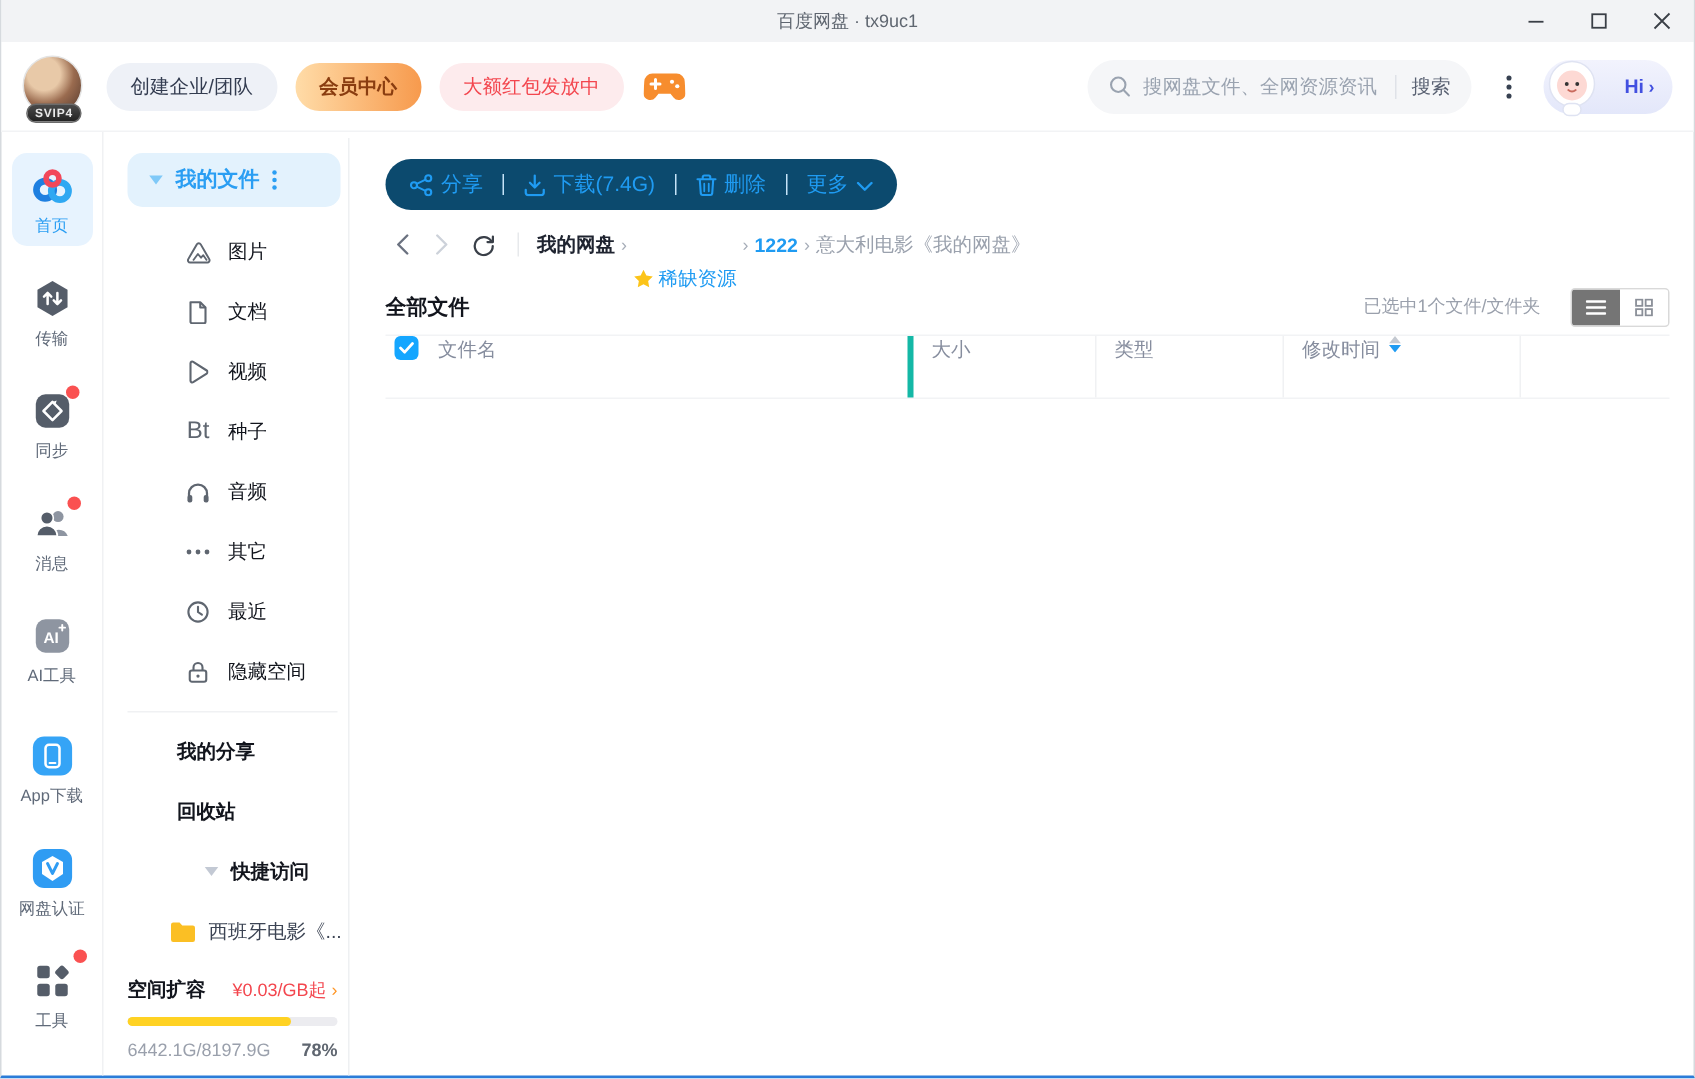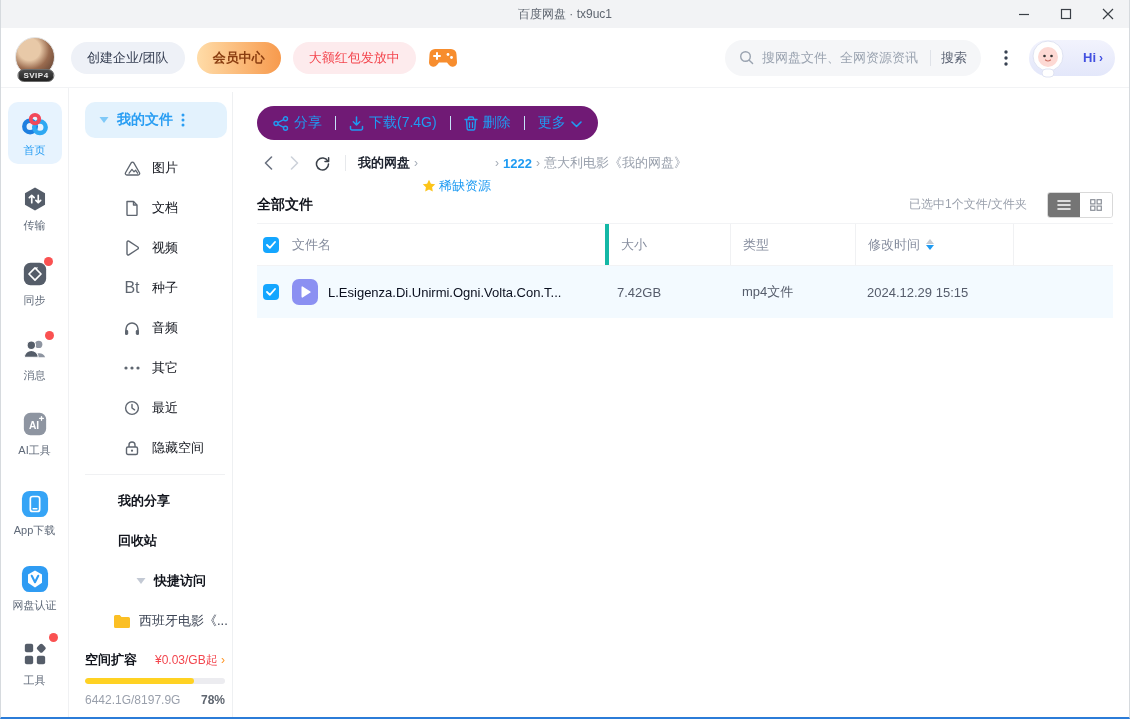--- a/index.html
+++ b/index.html
@@ -69,21 +69,21 @@
   .storage-title { font-size:13px; font-weight:bold; color:#12151d; }
   .storage-price { margin-left:auto; font-size:12px; color:#f3464e; cursor:pointer; }
   .storage-price .chv { color:#ff9524; }
   .progress-track { height:6px; background:#ececf0; border-radius:3px; overflow:hidden; margin-bottom:9px; }
   .progress-fill { height:100%; background:#ffd223; border-radius:3px; }
   .storage-bottom { display:flex; align-items:center; font-size:12px; color:#9aa0ac; }
   .storage-pct { margin-left:auto; font-weight:bold; color:#5f6670; }
 
   
   .main { flex:1; display:flex; flex-direction:column; padding:18px 16px 0 16px; min-width:0; }
-  .action-pill { height:34px; background:#701a75; border-radius:17px; display:inline-flex; align-items:center; padding:0 16px; align-self:flex-start; }
+  .action-pill { height:34px; background:#0c4a6e; border-radius:17px; display:inline-flex; align-items:center; padding:0 16px; align-self:flex-start; }
   .action-btn { display:flex; align-items:center; color:#1f9bf2; font-size:14px; cursor:pointer; white-space:nowrap; }
   .action-btn svg { margin-right:5px; }
   .action-sep { width:1px; height:14px; background:#c5e3f8; margin:0 13px; }
   .crumb-row { height:46px; display:flex; align-items:center; }
   .nav-arrow { width:22px; height:22px; display:flex; align-items:center; justify-content:center; cursor:pointer; margin-right:4px; }
   .refresh-btn { width:22px; height:22px; display:flex; align-items:center; justify-content:center; cursor:pointer; margin:0 2px; }
   .crumb-vsep { width:1px; height:16px; background:#e7e9ec; margin:0 12px 0 10px; }
   .crumbs { display:flex; align-items:center; font-size:13px; white-space:nowrap; }
   .crumb { cursor:pointer; display:flex; align-items:center; }
   .crumb-root { color:#1f2430; font-weight:bold; }
@@ -95,21 +95,21 @@
   .section-row { height:38px; display:flex; align-items:center; border-bottom:1px solid #f2f3f5; }
   .section-title { font-size:14px; font-weight:bold; color:#12151d; }
   .section-right { margin-left:auto; display:flex; align-items:center; }
   .selection-status { font-size:12px; color:#9aa0ac; margin-right:20px; }
   .view-toggle { display:flex; border:1px solid #d9d9d9; border-radius:3px; overflow:hidden; }
   .view-btn { width:32px; height:24px; display:flex; align-items:center; justify-content:center; cursor:pointer; background:#fff; }
   .view-btn.active { background:#757575; }
 
   
   .thead { height:42px; display:flex; align-items:stretch; border-bottom:1px solid #f2f3f5; }
-  .th, .td { display:flex; align-items:center; font-size:13px; }
+  .th, .td { display:flex; font-size:13px; }
   .th { color:#868d9e; }
   .col-name { flex:1; padding-left:6px; min-width:0; }
   .col-size { width:125px; border-left:4px solid #14b8a6; padding-left:12px; }
   .col-type { width:125px; border-left:1px solid #f0f1f3; padding-left:12px; }
   .col-time { width:158px; border-left:1px solid #f0f1f3; padding-left:12px; }
   .col-extra { width:100px; border-left:1px solid #f0f1f3; }
   .trow .col-size, .trow .col-type, .trow .col-time, .trow .col-extra { border-left:none; }
   .checkbox { width:16px; height:16px; background:#14a6ff; border-radius:4px; display:flex; align-items:center; justify-content:center; margin-right:13px; cursor:pointer; flex:0 0 auto; }
   .sort-ic { margin-left:6px; display:flex; flex-direction:column; cursor:pointer; }
   .trow { height:52px; display:flex; align-items:stretch; background:#f3faff; cursor:pointer; }
@@ -520,35 +520,16 @@
                 <path d="M4 0 L8 5 H0z" fill="#c4c9d1"></path>
               </svg>
             <svg width="8" height="5" viewBox="0 0 8 5" style="margin-top:1px;">
                 <path d="M4 5 L0 0 H8z" fill="#1f9bf2"></path>
               </svg>
           </span>
         </div>
         <div class="th col-extra"></div>
       </div>
 
-      <div class="trow">
-        <div class="td col-name">
-          <span class="checkbox">
-            <svg width="10" height="8" viewBox="0 0 10 8">
-                <path d="M1 4 l2.8 2.8 L9 1" fill="none" stroke="#fff" stroke-width="1.8" stroke-linecap="round" stroke-linejoin="round"></path>
-              </svg>
-          </span>
-          <span class="file-ic">
-            <svg width="11" height="12" viewBox="0 0 11 12">
-                <path d="M1.5 1.5 a1 1 0 0 1 1.5 -0.85 l7 4.5 a1 1 0 0 1 0 1.7 l-7 4.5 a1 1 0 0 1 -1.5 -0.85z" fill="#fff"></path>
-              </svg>
-          </span>
-          <span class="file-name">L.Esigenza.Di.Unirmi.Ogni.Volta.Con.T...</span>
-        </div>
-        <div class="td col-size td-muted">7.42GB</div>
-        <div class="td col-type td-muted">mp4文件</div>
-        <div class="td col-time td-muted">2024.12.29 15:15</div>
-        <div class="td col-extra"></div>
-      </div>
 
     </div>
   </div>
 </div>
 
 </body></html>

